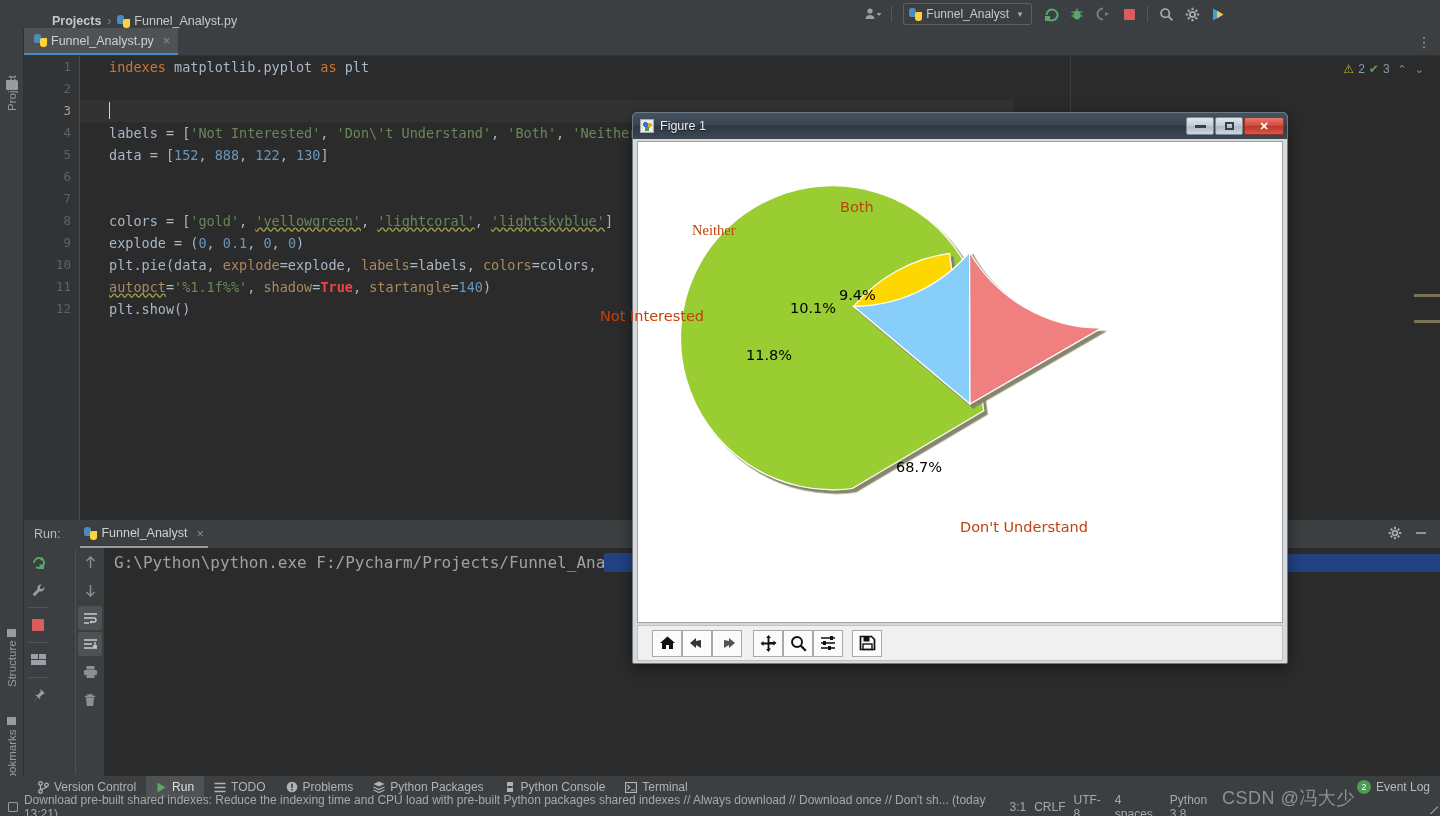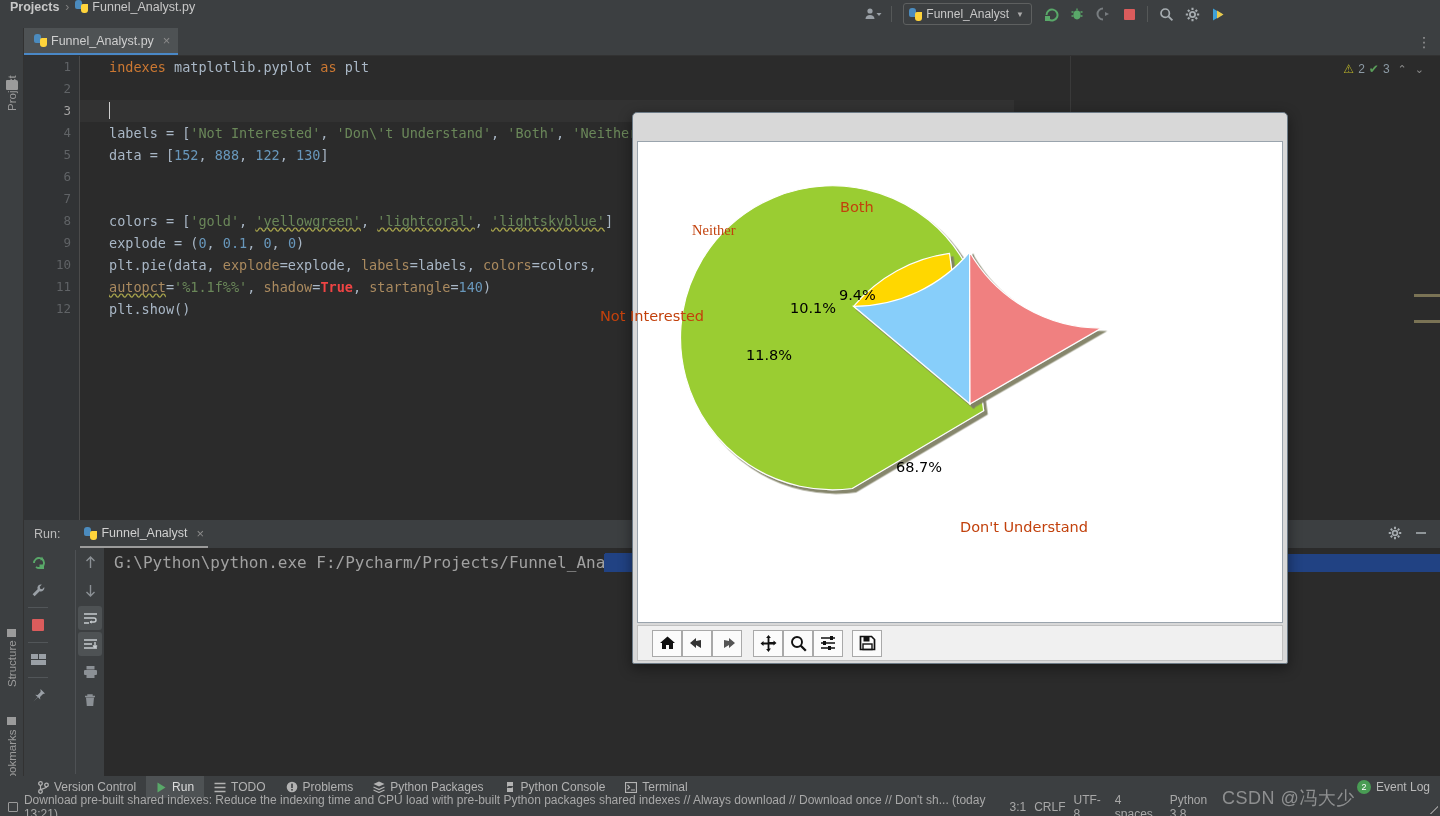--- a/index.html
+++ b/index.html
@@ -10,21 +10,21 @@
     font-family: "Liberation Sans", sans-serif;
     font-size: 12px;
     color: #bbbbbb;
     -webkit-font-smoothing: antialiased;
   }
   #root { position: relative; width: 1440px; height: 816px; }
 
   
   .topbar {
     position: absolute; left: 0; top: 0; width: 1239px; height: 28px;
-    background: #3c3f41; display: flex; align-items: flex-start;
+    background: #3c3f41; display: flex; align-items: flex-end; padding-left: 42px;
   }
   .crumb-projects { margin-left: 10px; font-size: 12.5px; color: #c8c8c8; font-weight: bold; }
   .crumb-sep { margin: 0 6px; color: #808080; font-size: 12px; }
   .crumb-file { font-size: 12.5px; color: #c8c8c8; }
   .pyicon {
     display: inline-block; width: 13px; height: 13px; position: relative;
     vertical-align: -2px; margin-right: 4px;
   }
   .pyicon::before, .pyicon::after {
     content: ""; position: absolute; width: 7px; height: 9px;
@@ -484,20 +484,33 @@
       </div>
     </div>
 
     <div class="console">
       <div class="console-line"><span>G:\Python\python.exe F:/Pycharm/Projects/Funnel_Ana</span><span class="sel-hl">lyst.py</span></div>
       <div class="sel-tail"></div>
     </div>
   </div>
 
   <div class="figwin">
+    <div class="figtitle">
+      <span class="figicon"></span>
+      <span class="figtitle-text">Figure 1</span>
+      <div class="wbtns">
+        <div class="wbtn">
+            <span class="dash"></span>
+          </div>
+        <div class="wbtn">
+            <span class="box"></span>
+          </div>
+        <div class="wbtn close">✕</div>
+      </div>
+    </div>
 
     <div class="figcanvas">
       <svg width="644" height="480" viewBox="0 0 644 480">
         <defs>
           <filter id="sh" x="-30%" y="-30%" width="180%" height="180%">
             <feDropShadow dx="3.5" dy="3.5" stdDeviation="0.6" flood-color="#808065" flood-opacity="0.95"></feDropShadow>
           </filter>
         </defs>
 
         <g transform="translate(13.66, 6.68)">

